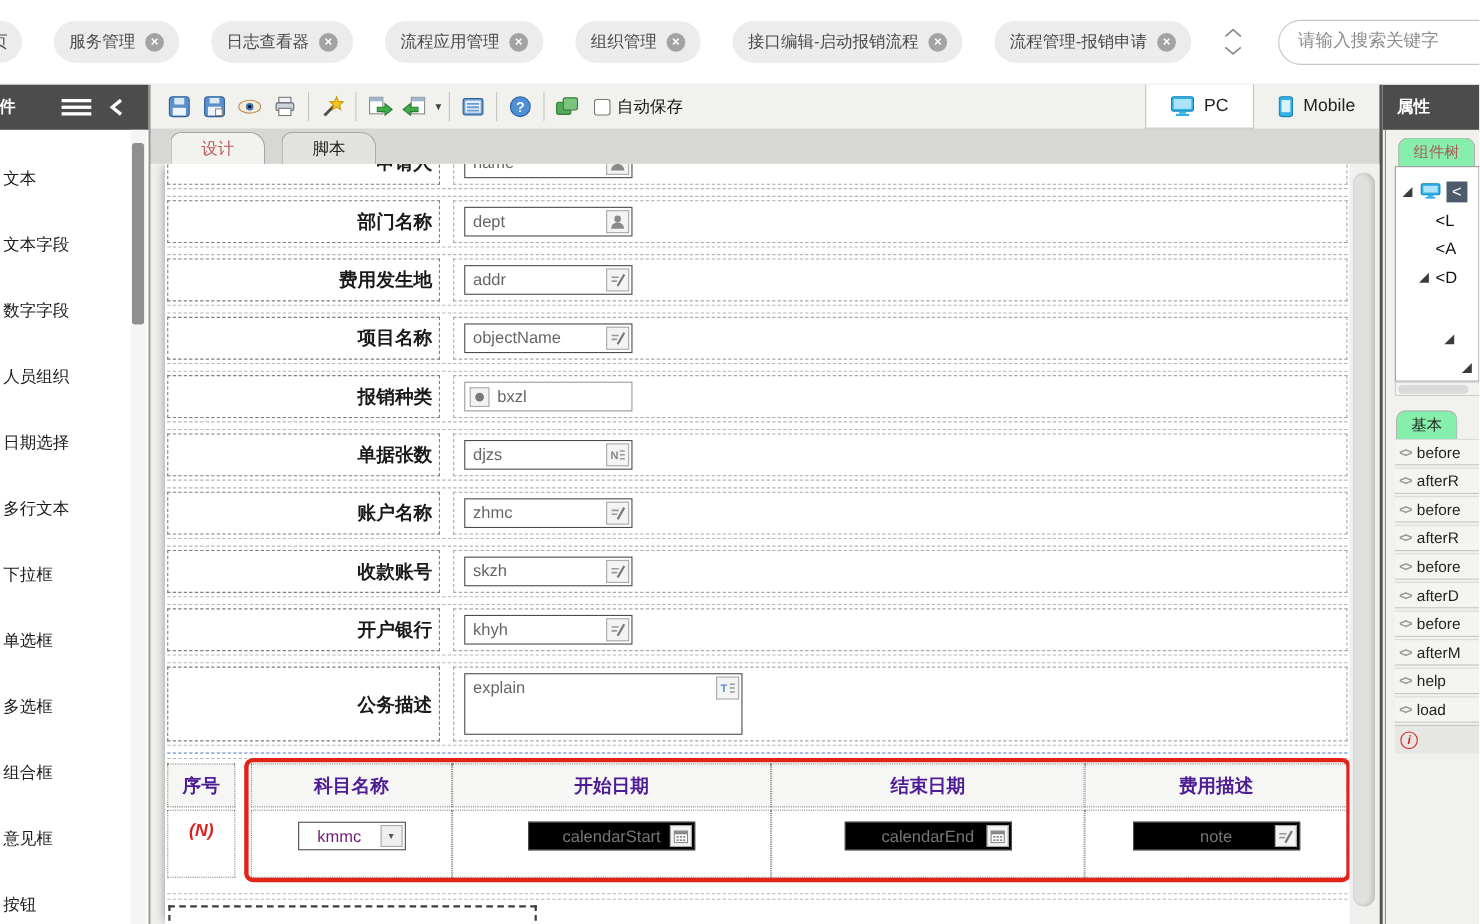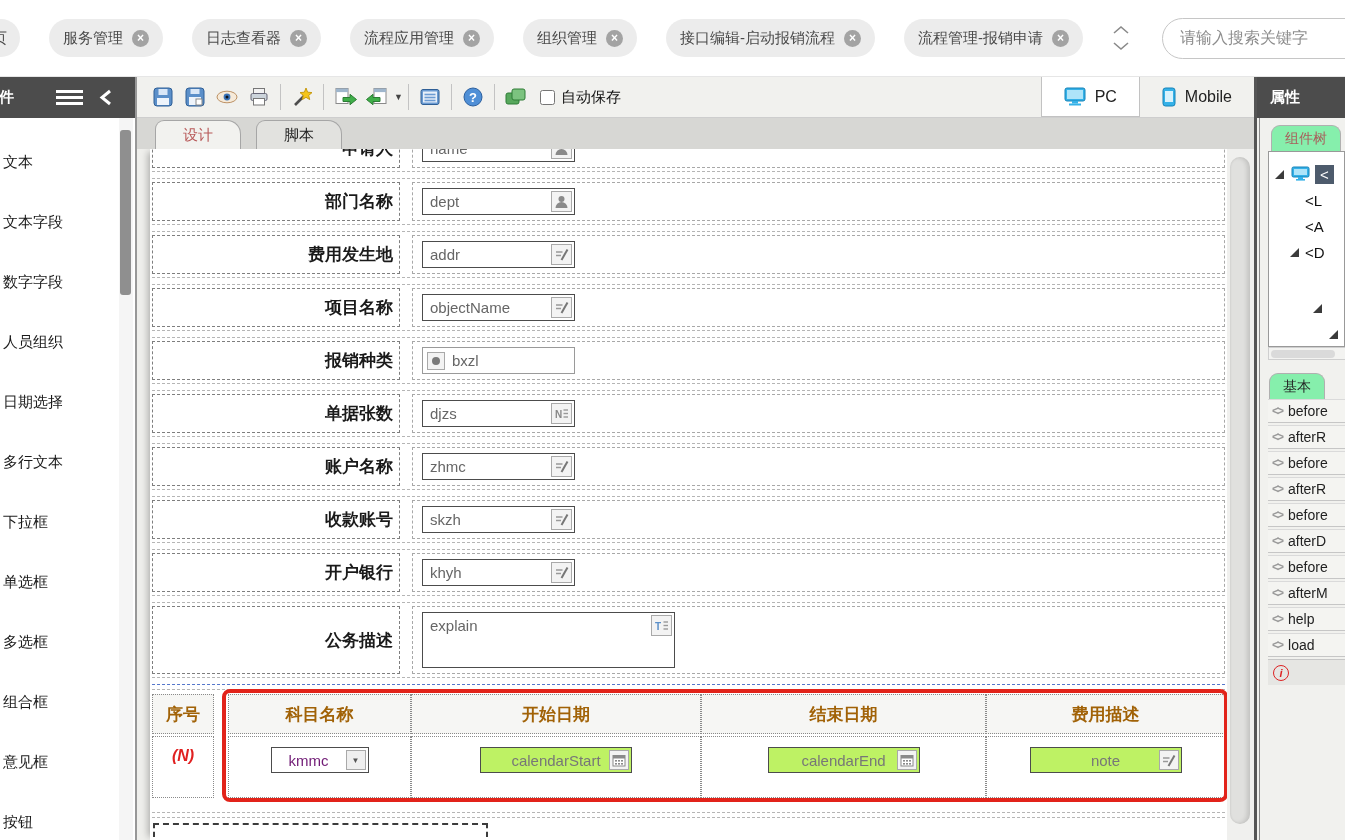--- a/index.html
+++ b/index.html
@@ -96,31 +96,31 @@
   
   .dtable { margin-top:4px; position:relative; display:flex; }
   .col-idx { width:62px; flex:none; margin-right:14px; }
   .tmain { flex:1; display:flex; }
   .tcol-subject { width:183px; flex:none; }
   .tcol-start { width:290px; flex:none; }
   .tcol-end { width:285px; flex:none; }
   .tcol-note { flex:1; }
   .th { border:1px dotted #8a8a8a; background:#f6f6f4; height:40px; margin-bottom:2px;
     display:flex; align-items:center; justify-content:center; font-size:17px;
-    font-weight:bold; color:#a16207; }
+    font-weight:bold; color:#4c1d95; }
   .td { border:1px dotted #8a8a8a; height:62px; display:flex; justify-content:center;
     align-items:flex-start; padding-top:10px; }
   .idx-n { font-size:16px; font-weight:bold; font-style:italic; color:#e02020; }
   .selbox { width:98px; height:26px; border:1px solid #4c4c4c; background:#fff;
     display:flex; align-items:center; cursor:pointer; }
   .selbox .txt { flex:1; text-align:center; font-size:15px; color:#701a75; }
   .selbox .caret-box { width:20px; height:20px; margin-right:2px; border:1px solid #a9a9a9;
     background:#efefef; display:flex; align-items:center; justify-content:center;
     font-size:8px; color:#555; }
-  .cellbox { width:152px; height:26px; border:1px solid #4c4c4c; background:#bef264;
+  .cellbox { width:152px; height:26px; border:1px solid #4c4c4c; background:#000000;
     position:relative; display:flex; align-items:center; justify-content:center;
     font-size:15px; color:#777; cursor:text; }
   .cellbox .ficon { position:absolute; right:2px; top:2px; width:20px; height:20px;
     border:1px solid #a9a9a9; background:#f3f3f3; display:flex; align-items:center;
     justify-content:center; }
   .red-frame { position:absolute; left:70px; right:-3px; top:-5px; bottom:-4px;
     border:4px solid #e2231a; border-radius:8px; pointer-events:none; }
 
   .partial-cell { width:335px; height:14px; border:2px dashed #3c3c3c; border-bottom:none;
     margin-left:1px; margin-top:5px; }

